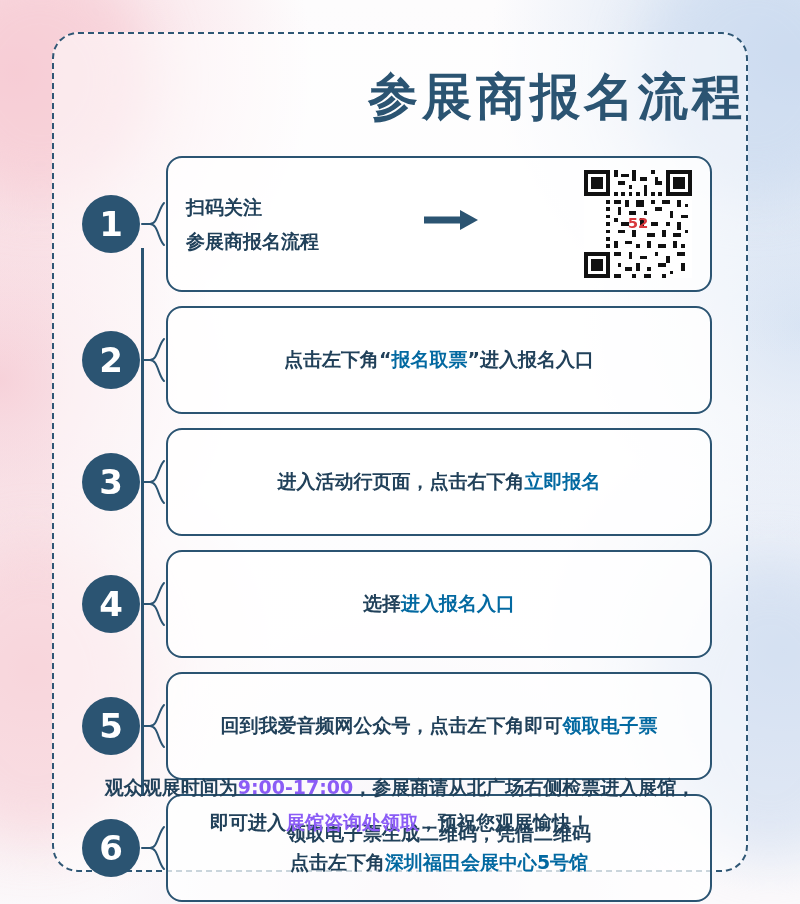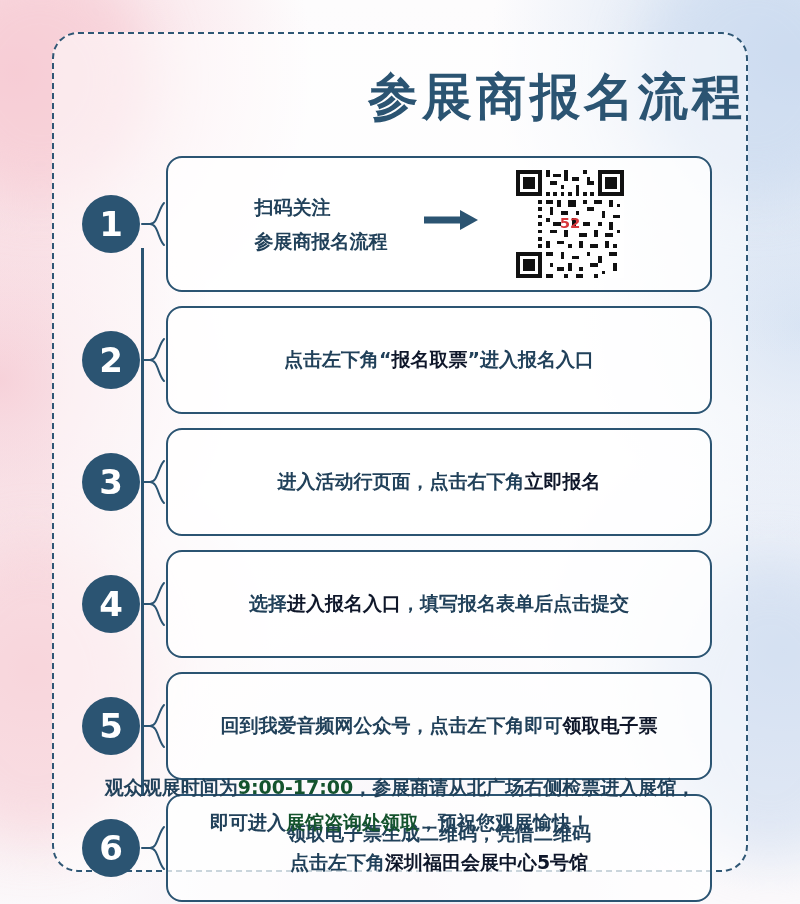--- a/index.html
+++ b/index.html
@@ -114,27 +114,27 @@
     justify-content: center;
     text-align: center;
     padding: 12px 18px;
     color: #21415a;
     font-size: 19px;
     line-height: 1.55;
     font-weight: bold;
     font-family: "DejaVu Sans", "Liberation Sans", sans-serif;
     margin-right: 34px;
   }
-  .box .hl { color: #0f172a; }
+  .box .hl { color: #0369a1; }
 
   
   .step1-inner {
     display: flex;
     align-items: center;
-    justify-content: center;
+    justify-content: space-between;
     gap: 36px;
     width: 100%;
   }
   .scan-text {
     font-size: 19px;
     line-height: 1.8;
     color: #21415a;
     text-align: left;
     white-space: nowrap;
   }
@@ -155,21 +155,21 @@
     position: absolute;
     left: 30px; right: 30px;
     bottom: 30px;
     text-align: center;
     font-size: 19px;
     line-height: 1.85;
     font-weight: bold;
     color: #21415a;
     font-family: "DejaVu Sans", "Liberation Sans", sans-serif;
   }
-  #note .hl { color: #14532d; }
+  #note .hl { color: #8b5cf6; }
 </style>
 </head>
 <body>
 
 <div id="bg">
   <div id="bg-blob-tl"></div>
   <div id="bg-blob-bl"></div>
   <div id="bg-blob-tr"></div>
   <div id="bg-blob-br"></div>
 </div>
@@ -336,21 +336,20 @@
     <div class="step">
       <div class="num">4</div>
       <div class="connector">
         <svg width="26" height="58" viewBox="0 0 26 58" fill="none" aria-hidden="true">
           <path d="M2 29 H10 M10 29 C 18 29, 18 14, 24 8 M10 29 C 18 29, 18 44, 24 50" stroke="#2b5472" stroke-width="2" fill="none" stroke-linecap="round"></path>
         </svg>
       </div>
       <div class="box">
         <span>选择</span>
           <span class="hl">进入报名入口</span>
-          <span>，填写报名表单后点击提交</span>
       </div>
     </div>
 
     <div class="step">
       <div class="num">5</div>
       <div class="connector">
         <svg width="26" height="58" viewBox="0 0 26 58" fill="none" aria-hidden="true">
           <path d="M2 29 H10 M10 29 C 18 29, 18 14, 24 8 M10 29 C 18 29, 18 44, 24 50" stroke="#2b5472" stroke-width="2" fill="none" stroke-linecap="round"></path>
         </svg>
       </div>

